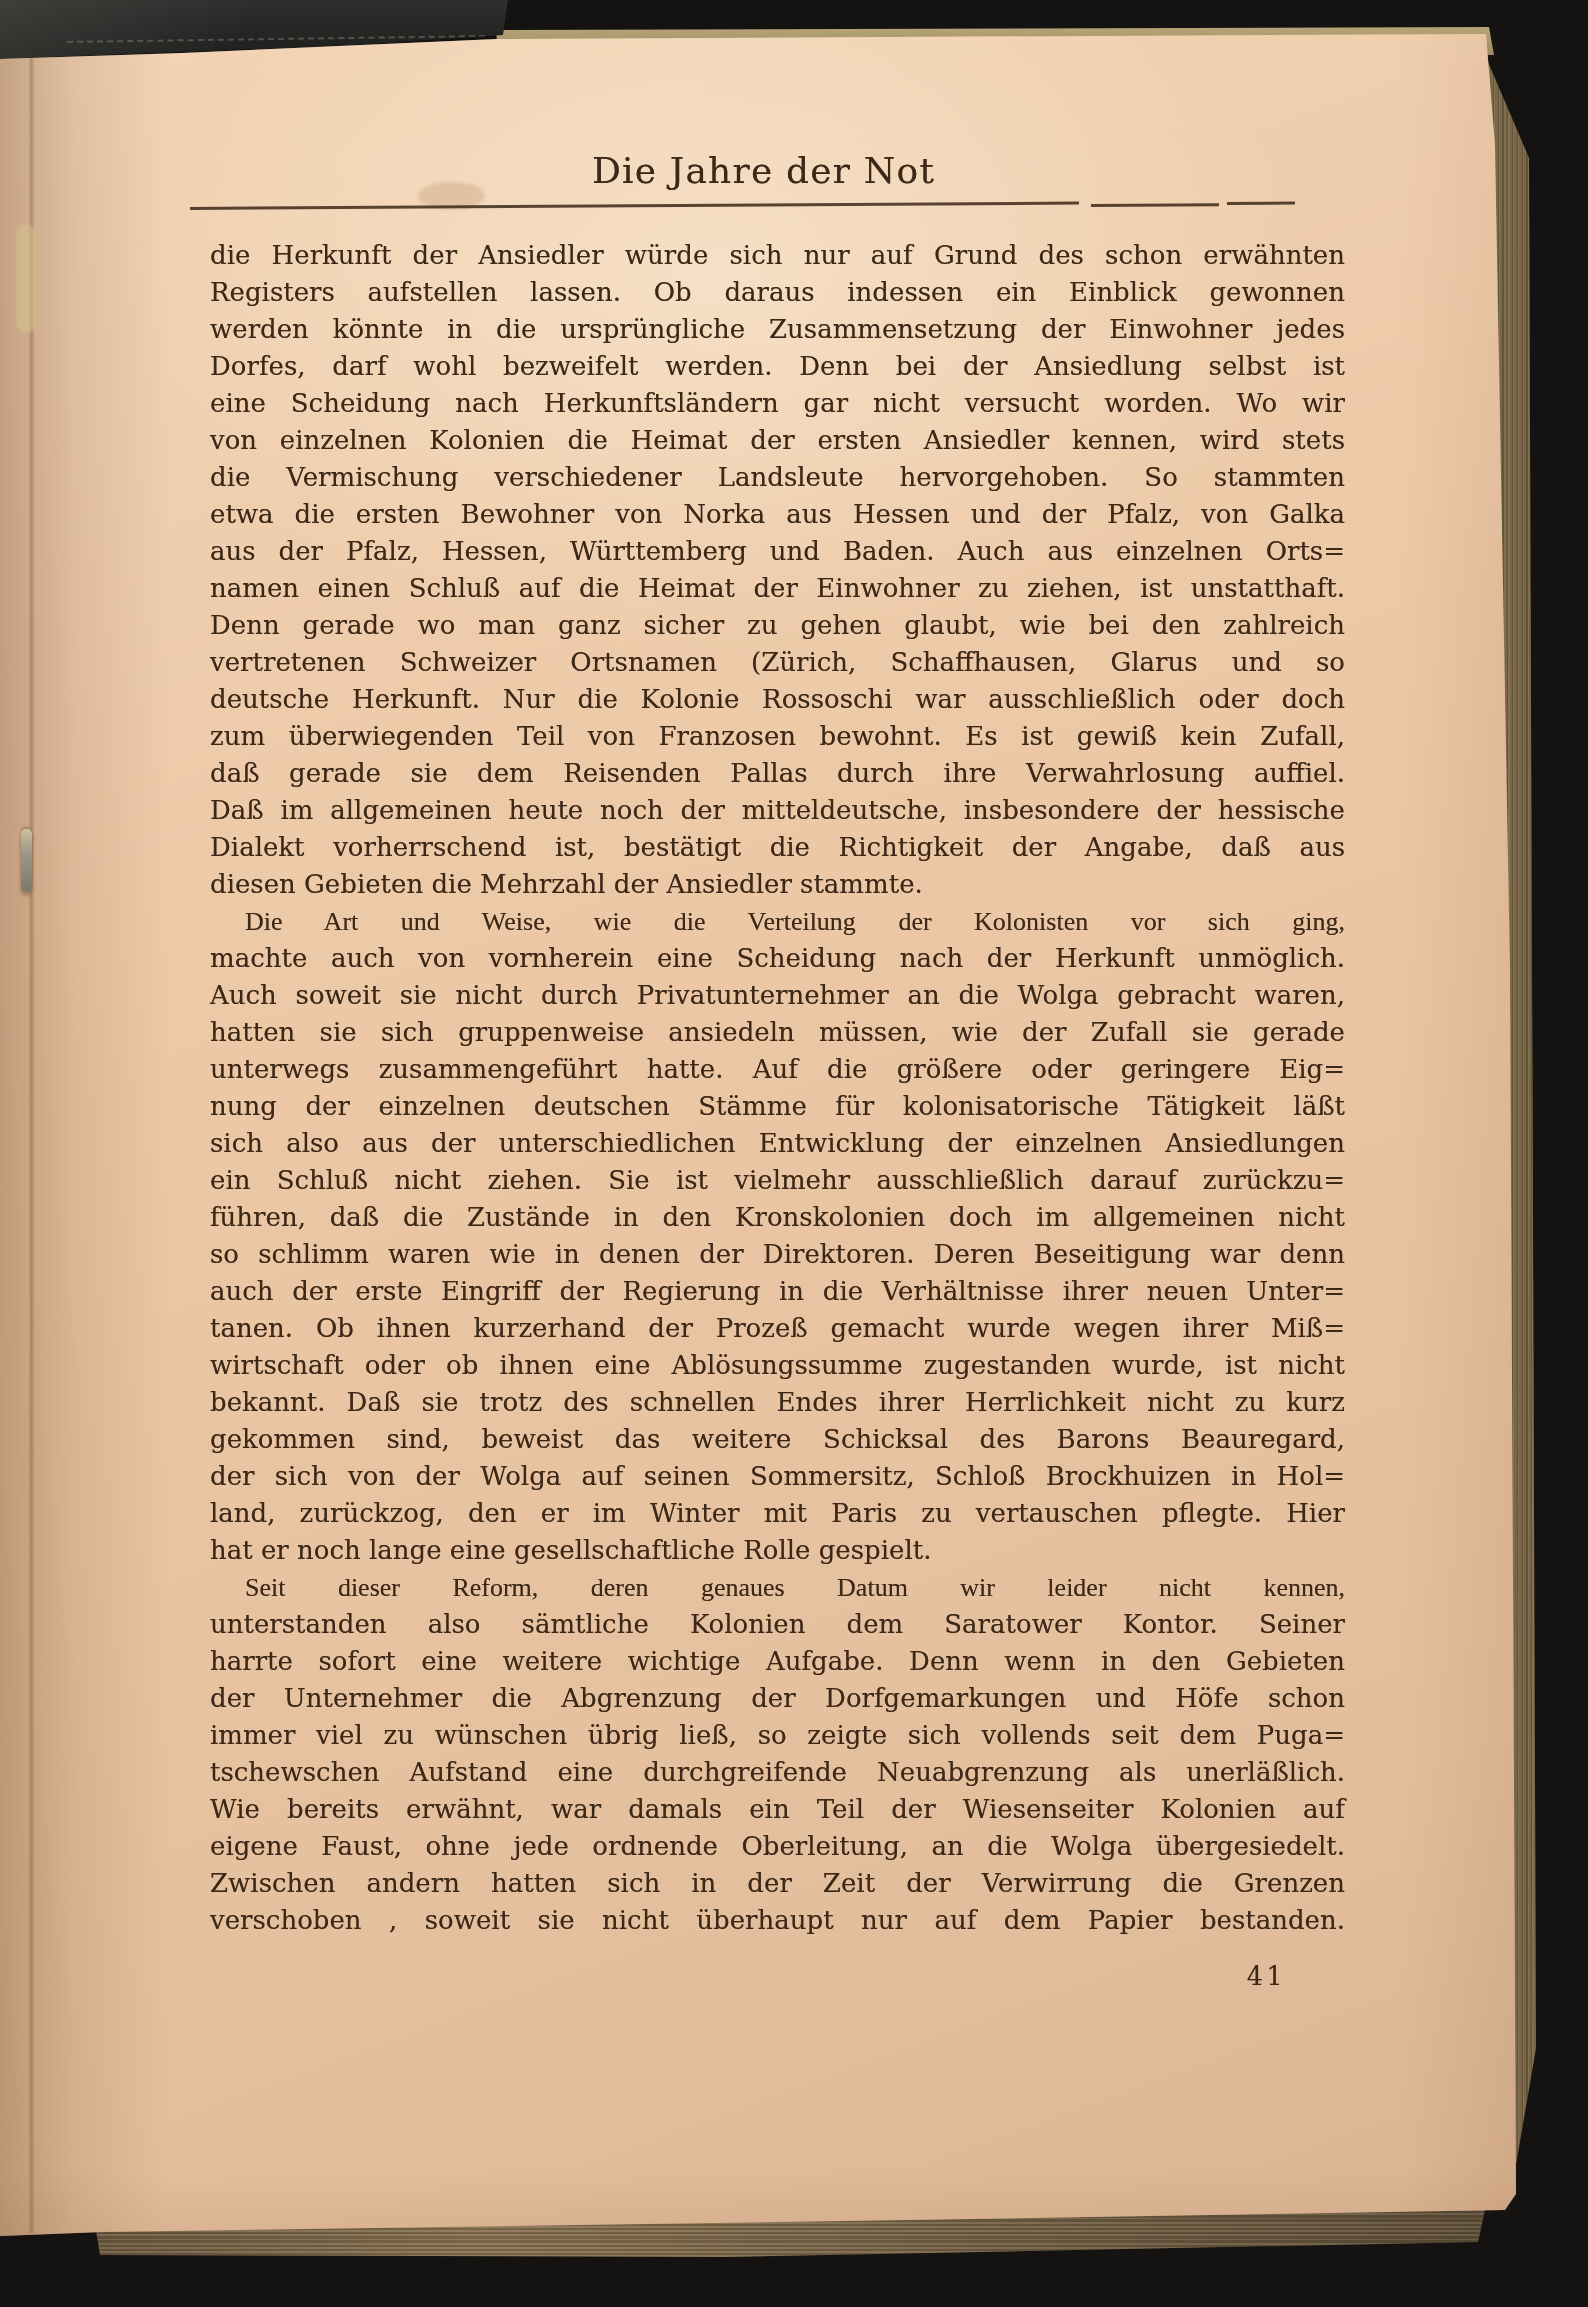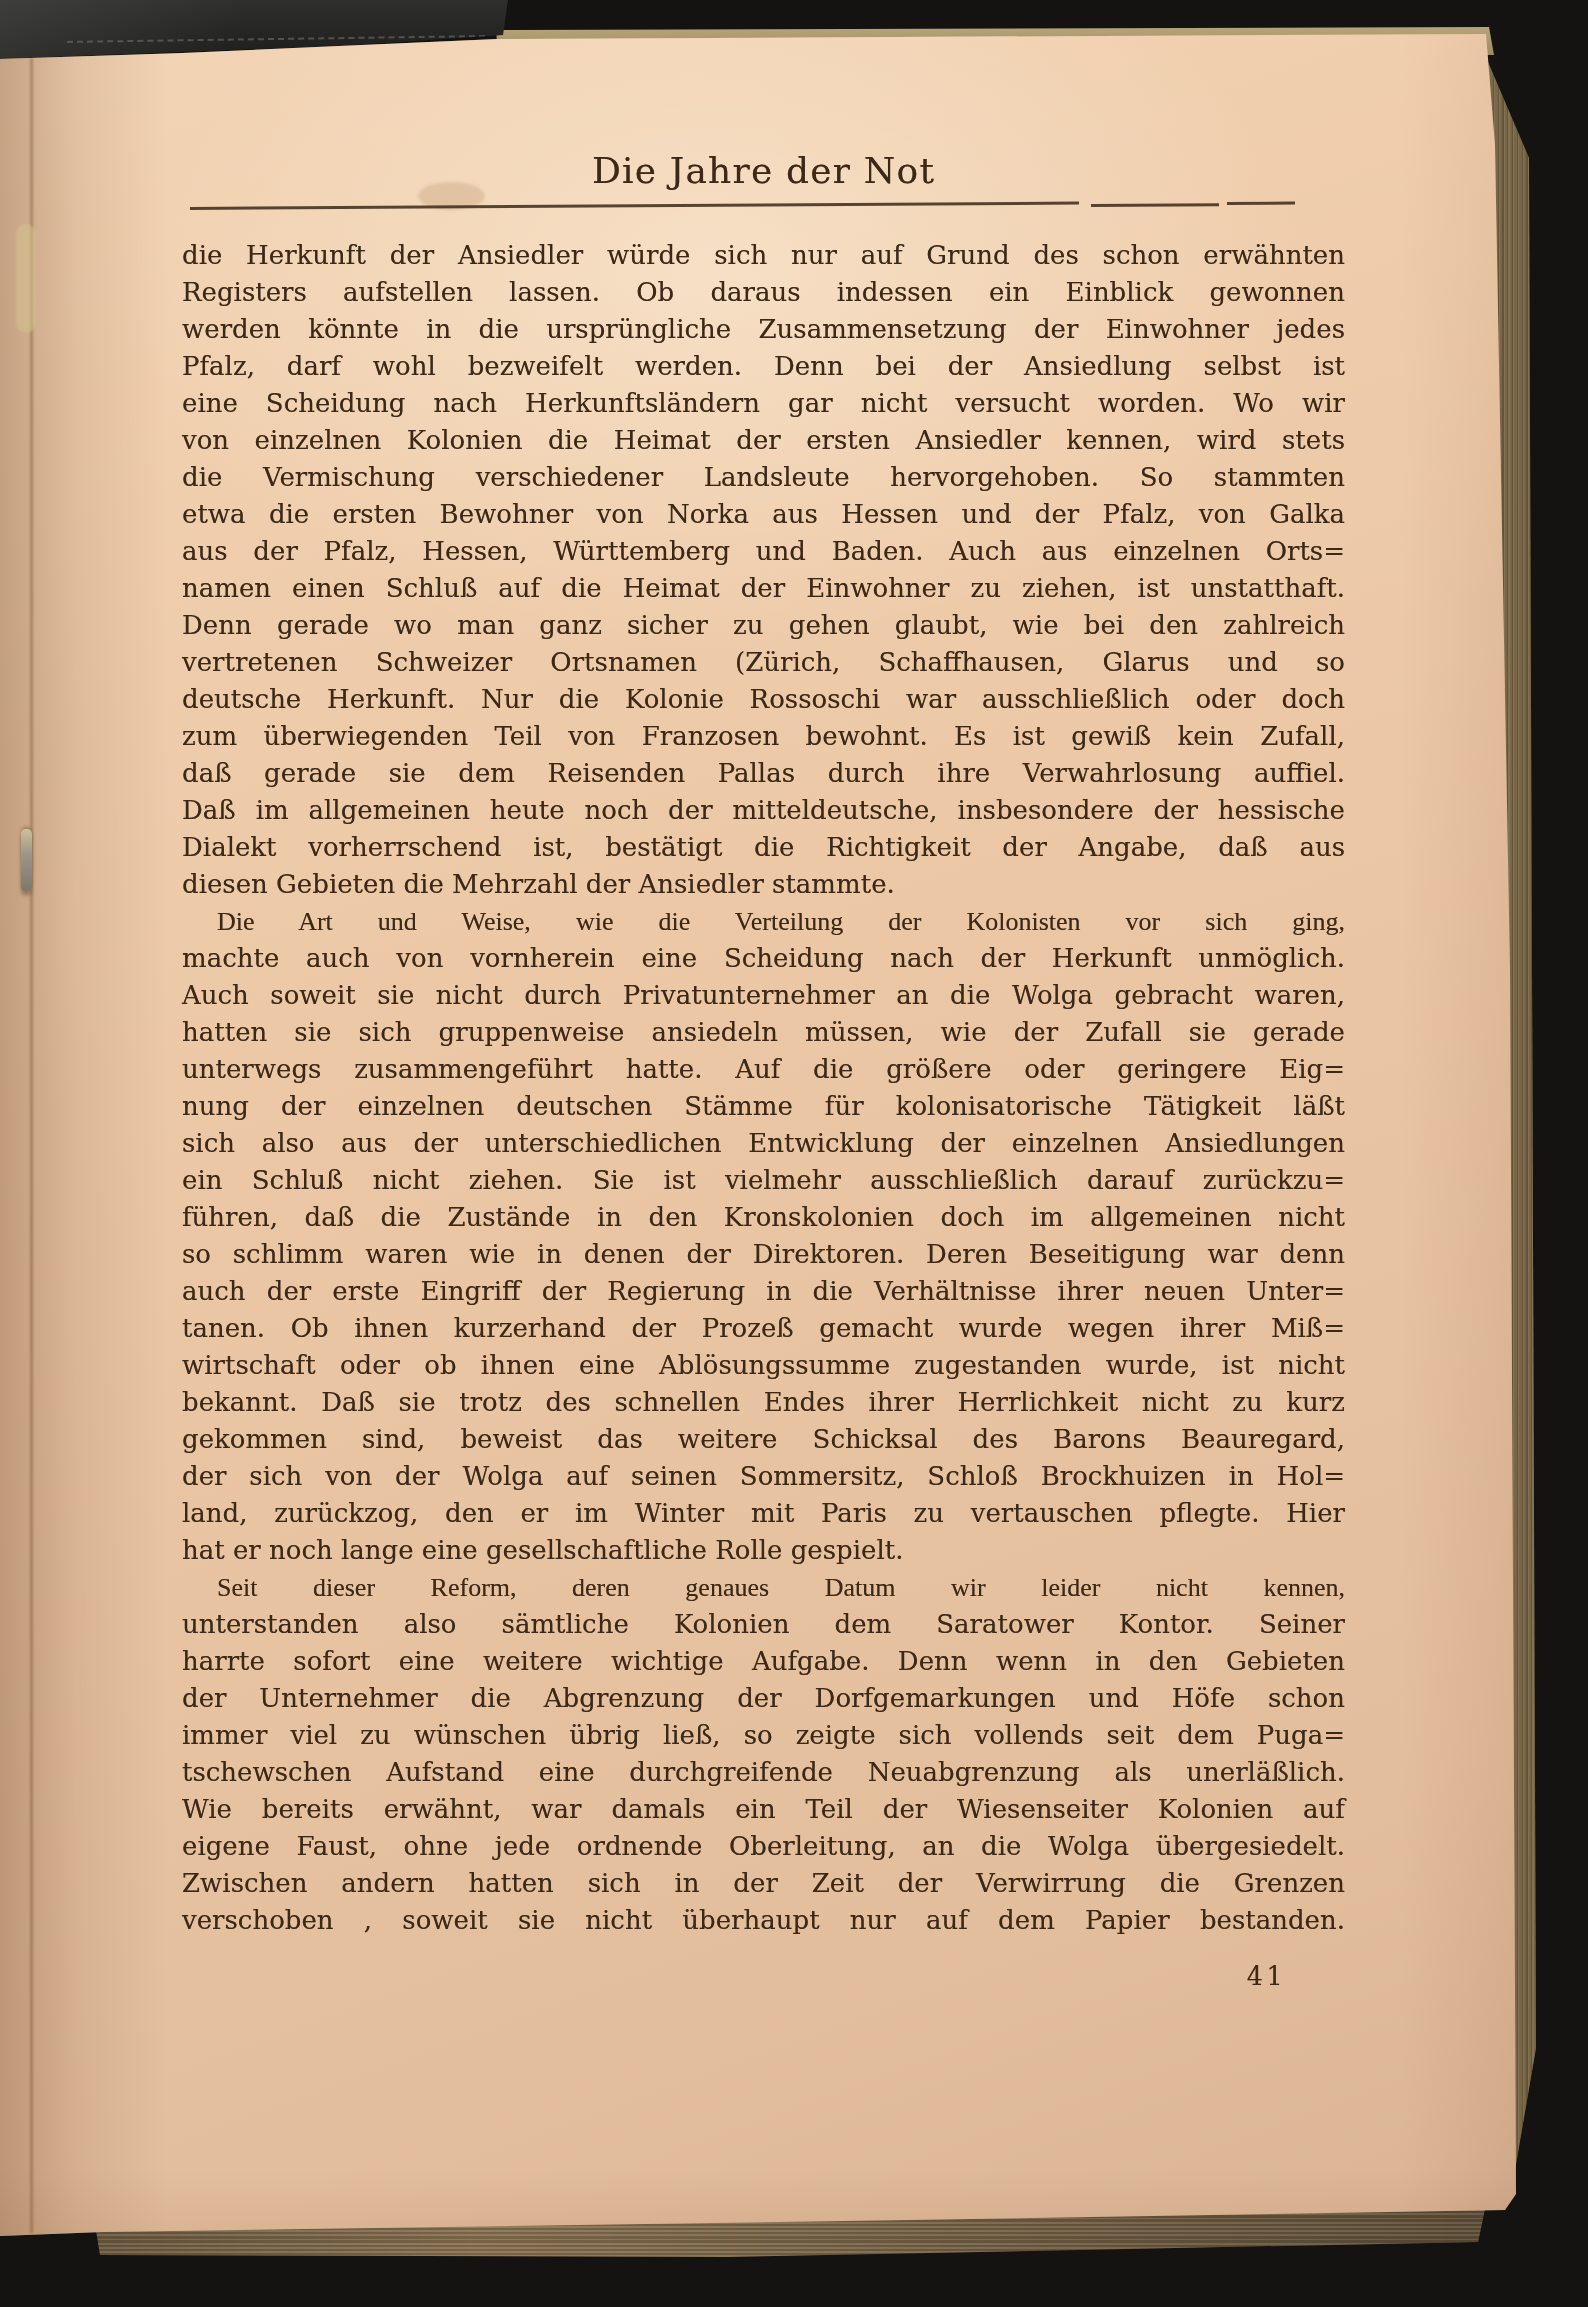--- a/index.html
+++ b/index.html
@@ -83,21 +83,21 @@
   }
   .rule-seg{position:absolute;height:3px;background:var(--ink,#3c2817);opacity:.85;transform:rotate(-0.35deg);transform-origin:left center;}
   .rule-a{left:190px;top:207px;width:889px;}
   .rule-b{left:1091px;top:204px;width:128px;}
   .rule-c{left:1227px;top:202px;width:68px;}
   .body-text{
     position:absolute;left:182px;top:237px;width:1163px;
     font-size:26px;line-height:37px;color:var(--ink,#3c2817);
     text-shadow:0 0 0.6px rgba(60,40,23,.5);
   }
-  .line{height:37px;white-space:nowrap;text-align:justify;text-align-last:justify;}
+  .line{height:37px;white-space:nowrap;text-align:justify;text-align-last:justify;margin-left:28px;}
   .line.noj{text-align-last:left;}
   .line.indent{text-indent:35px;font-family:Liberation Serif, serif;}
   .folio{
     position:absolute;left:1224px;top:1961px;width:85px;text-align:center;
     font-size:25.4px;letter-spacing:3.6px;color:var(--ink,#3c2817);
     text-shadow:0 0 0.6px rgba(60,40,23,.5);
   }
 </style>
 </head>
 <body>
@@ -119,21 +119,21 @@
 
   <div class="running-head">Die Jahre der Not</div>
   <div class="rule-seg rule-a"></div>
   <div class="rule-seg rule-b"></div>
   <div class="rule-seg rule-c"></div>
 
   <div class="body-text">
       <div class="line">die Herkunft der Ansiedler würde sich nur auf Grund des schon erwähnten</div>
       <div class="line">Registers aufstellen lassen.  Ob daraus indessen ein Einblick gewonnen</div>
       <div class="line">werden könnte in die ursprüngliche Zusammensetzung der Einwohner jedes</div>
-      <div class="line">Pfalz, darf wohl bezweifelt werden.  Denn bei der Ansiedlung selbst ist</div>
+      <div class="line">Dorfes, darf wohl bezweifelt werden.  Denn bei der Ansiedlung selbst ist</div>
       <div class="line">eine Scheidung nach Herkunftsländern gar nicht versucht worden.  Wo wir</div>
       <div class="line">von einzelnen Kolonien die Heimat der ersten Ansiedler kennen, wird stets</div>
       <div class="line">die Vermischung verschiedener Landsleute hervorgehoben.  So stammten</div>
       <div class="line">etwa die ersten Bewohner von Norka aus Hessen und der Pfalz, von Galka</div>
       <div class="line">aus der Pfalz, Hessen, Württemberg und Baden.  Auch aus einzelnen Orts=</div>
       <div class="line">namen einen Schluß auf die Heimat der Einwohner zu ziehen, ist unstatthaft.</div>
       <div class="line">Denn gerade wo man ganz sicher zu gehen glaubt, wie bei den zahlreich</div>
       <div class="line">vertretenen Schweizer Ortsnamen (Zürich, Schaffhausen, Glarus und so</div>
       <div class="line">deutsche Herkunft.  Nur die Kolonie Rossoschi war ausschließlich oder doch</div>
       <div class="line">zum überwiegenden Teil von Franzosen bewohnt.  Es ist gewiß kein Zufall,</div>

